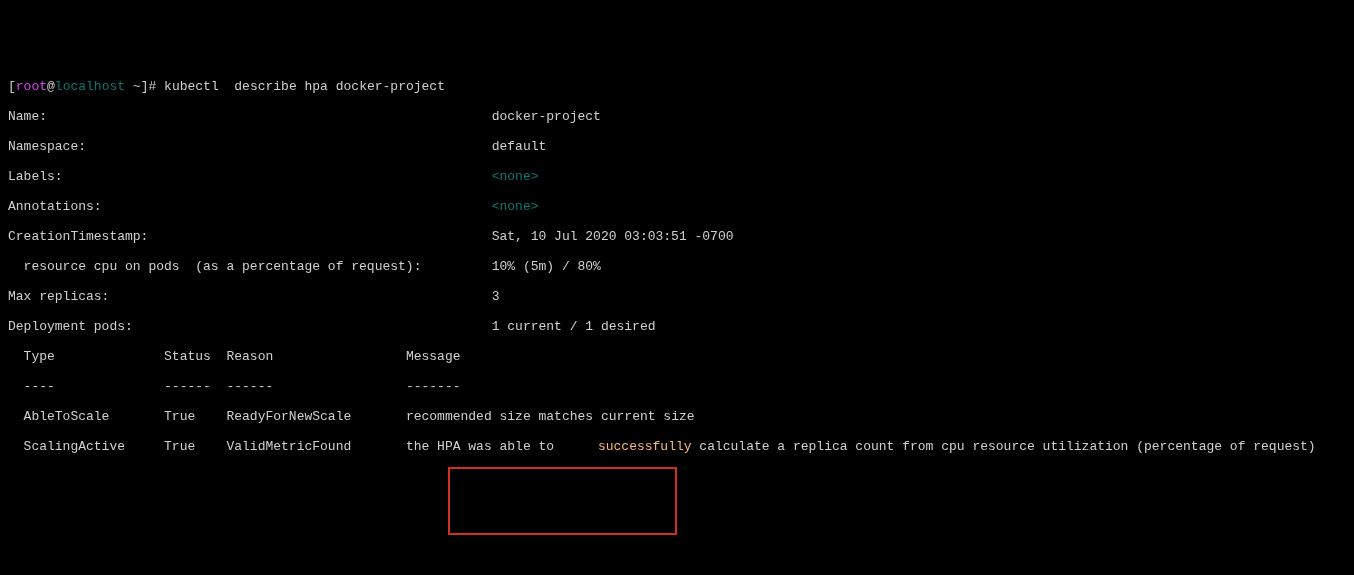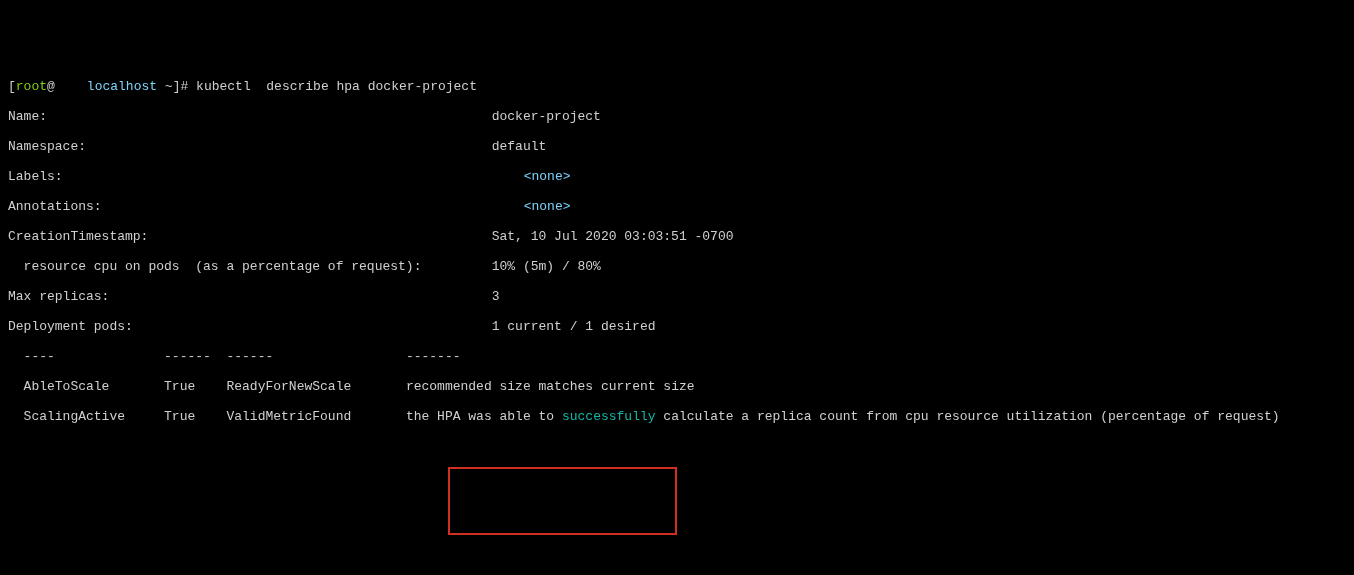--- a/index.html
+++ b/index.html
@@ -7,23 +7,23 @@
     padding: 4px 8px;
     background: #000000;
     color: #d0d0d0;
     font-family: "Consolas", "Courier New", monospace;
     font-size: 13px;
     line-height: 15px;
     width: 1354px;
     box-sizing: border-box;
     white-space: pre;
   }
-  .red { color: #84cc16; }
-  .magenta { color: #7dd3fc; padding-left: 32px; }
-  .green { color: #14b8a6; }
+  .red { color: #d946ef; }
+  .magenta { color: #0f766e; }
+  .green { color: #fdba74; margin-left: 36px; }
   .highlight-box {
     position: absolute;
     border: 2px solid #d03020;
     pointer-events: none;
   }
   .term { position: relative; }
 </style>
 </head>
 <body>
 
@@ -32,20 +32,21 @@
 <div class="term">
 <div><span>[</span><span class="red">root</span><span>@</span><span class="magenta">localhost</span><span> ~</span><span>]</span><span># </span><span>kubectl  describe hpa docker-project</span></div>
 <div><span>Name:                                                         </span><span>docker-project</span></div>
 <div><span>Namespace:                                                    </span><span>default</span></div>
 <div><span>Labels:                                                       </span><span class="magenta">&lt;none&gt;</span></div>
 <div><span>Annotations:                                                  </span><span class="magenta">&lt;none&gt;</span></div>
 <div><span>CreationTimestamp:                                            </span><span>Sat, 10 Jul 2020 03:03:51 -0700</span></div>
 <div><span>  resource cpu on pods  (as a percentage of request):         </span><span>10% (5m) / 80%</span></div>
 <div><span>Max replicas:                                                 </span><span>3</span></div>
 <div><span>Deployment pods:                                              </span><span>1 current / 1 desired</span></div>
+<div><span>  Type              </span><span>Status  </span><span>Reason                 </span><span>Message</span></div>
 <div><span>  ----              </span><span>------  </span><span>------                 </span><span>-------</span></div>
 <div><span>  AbleToScale       </span><span>True    </span><span>ReadyForNewScale       </span><span>recommended size matches current size</span></div>
 <div><span>  ScalingActive     </span><span>True    </span><span>ValidMetricFound       </span><span>the HPA was able to </span><span class="green">successfully</span><span> calculate a replica count from cpu resource utilization (percentage of request)</span></div>
 
 
 
 
 
 
 

